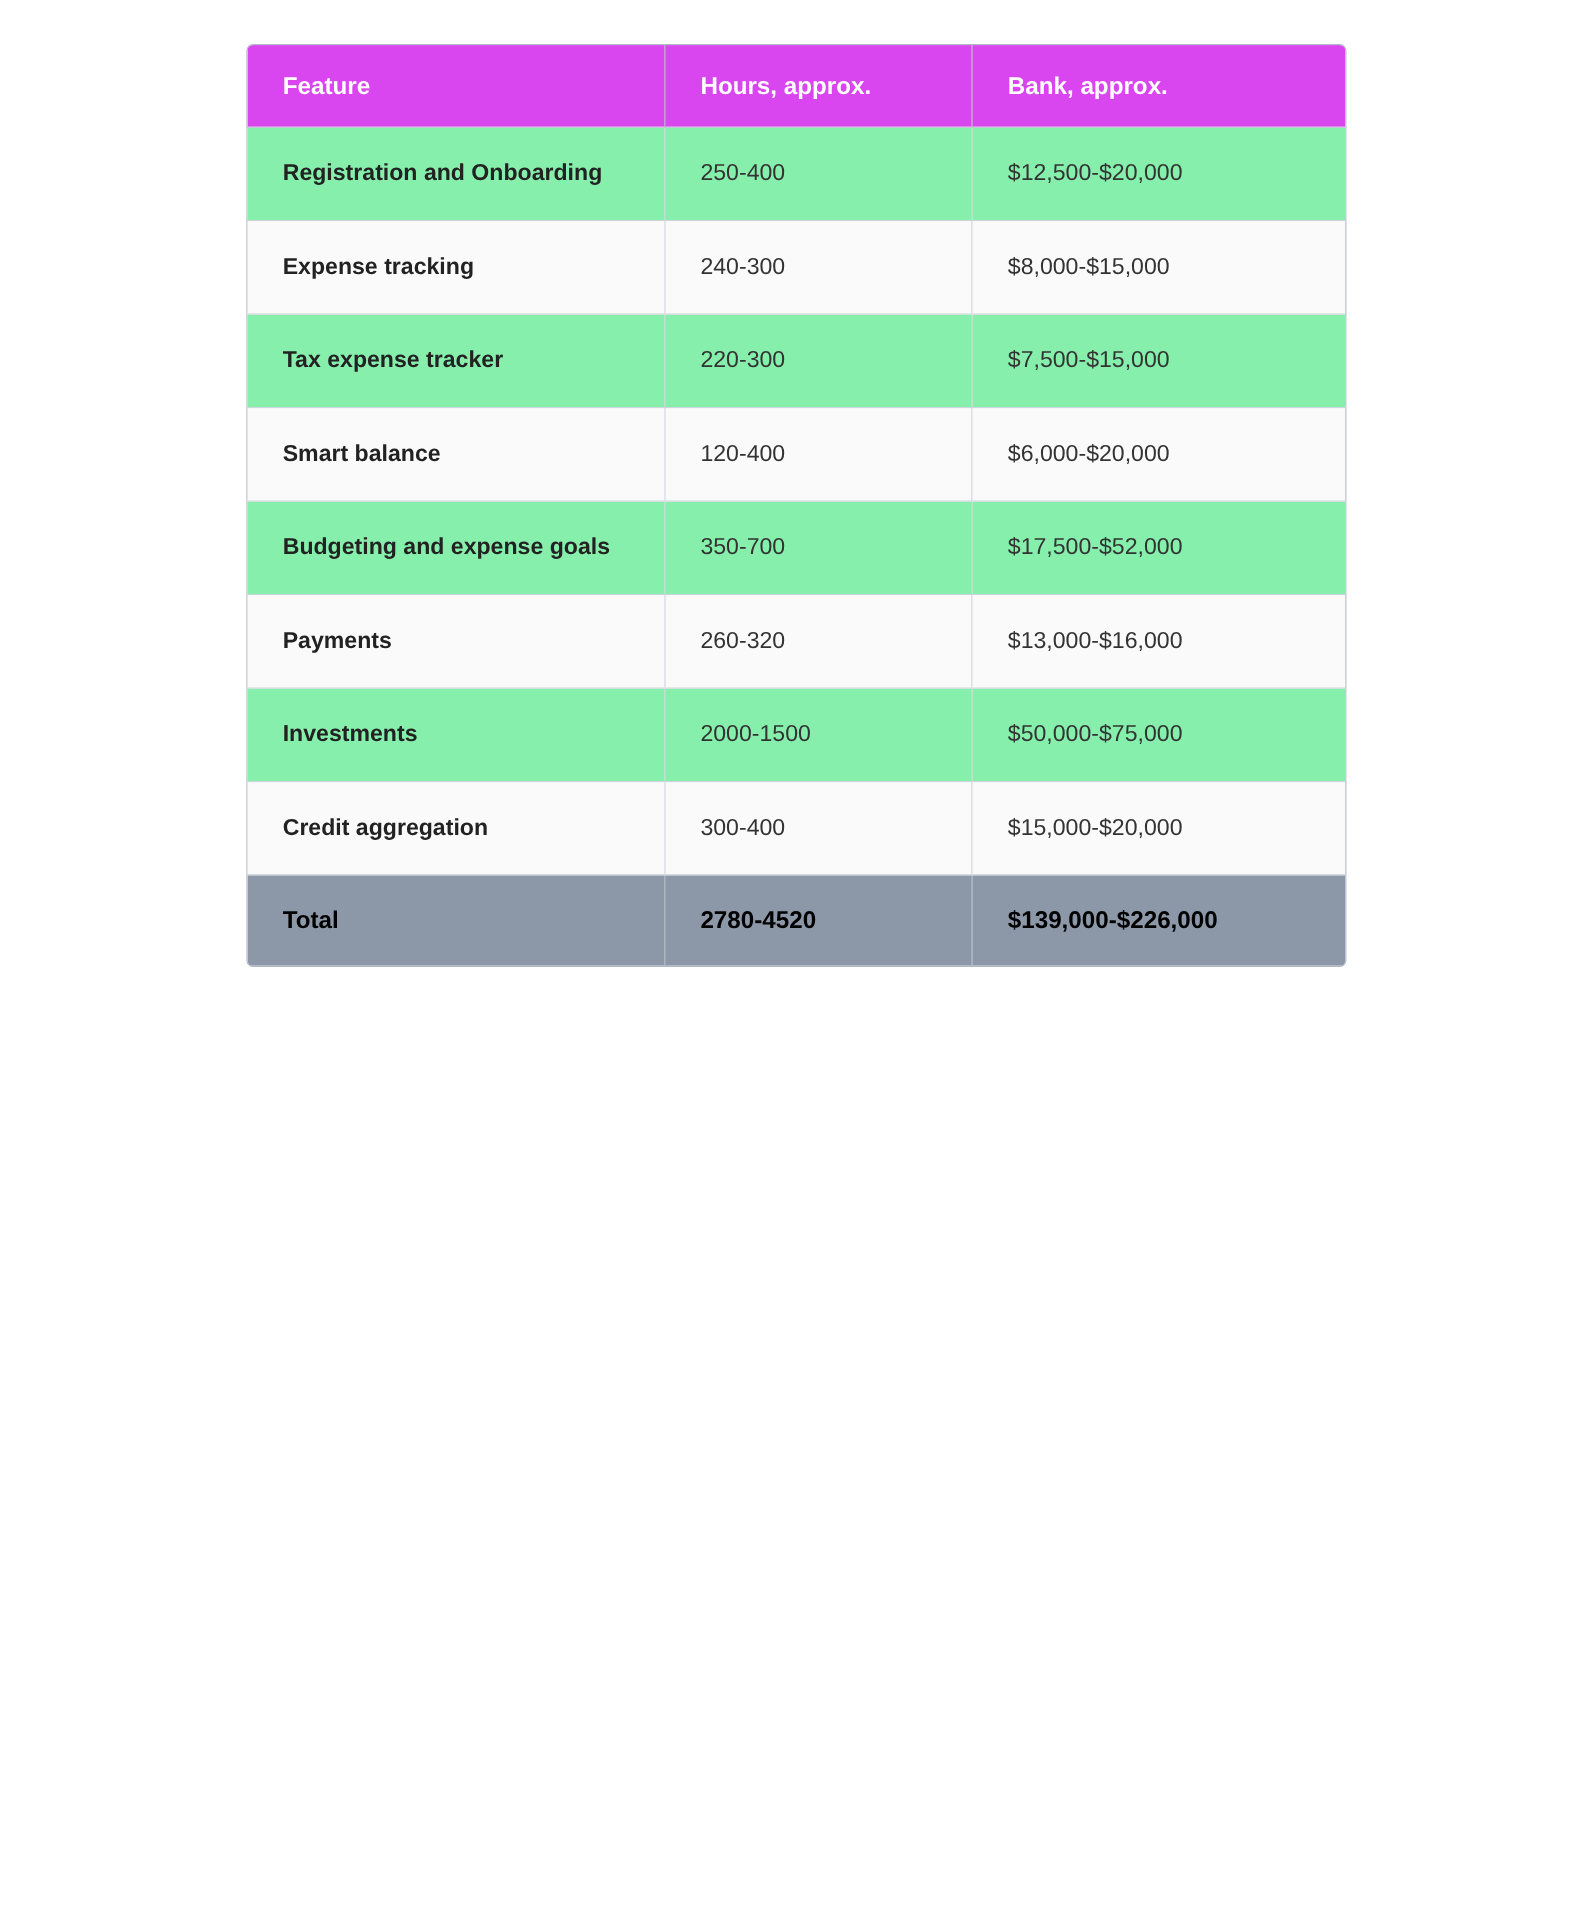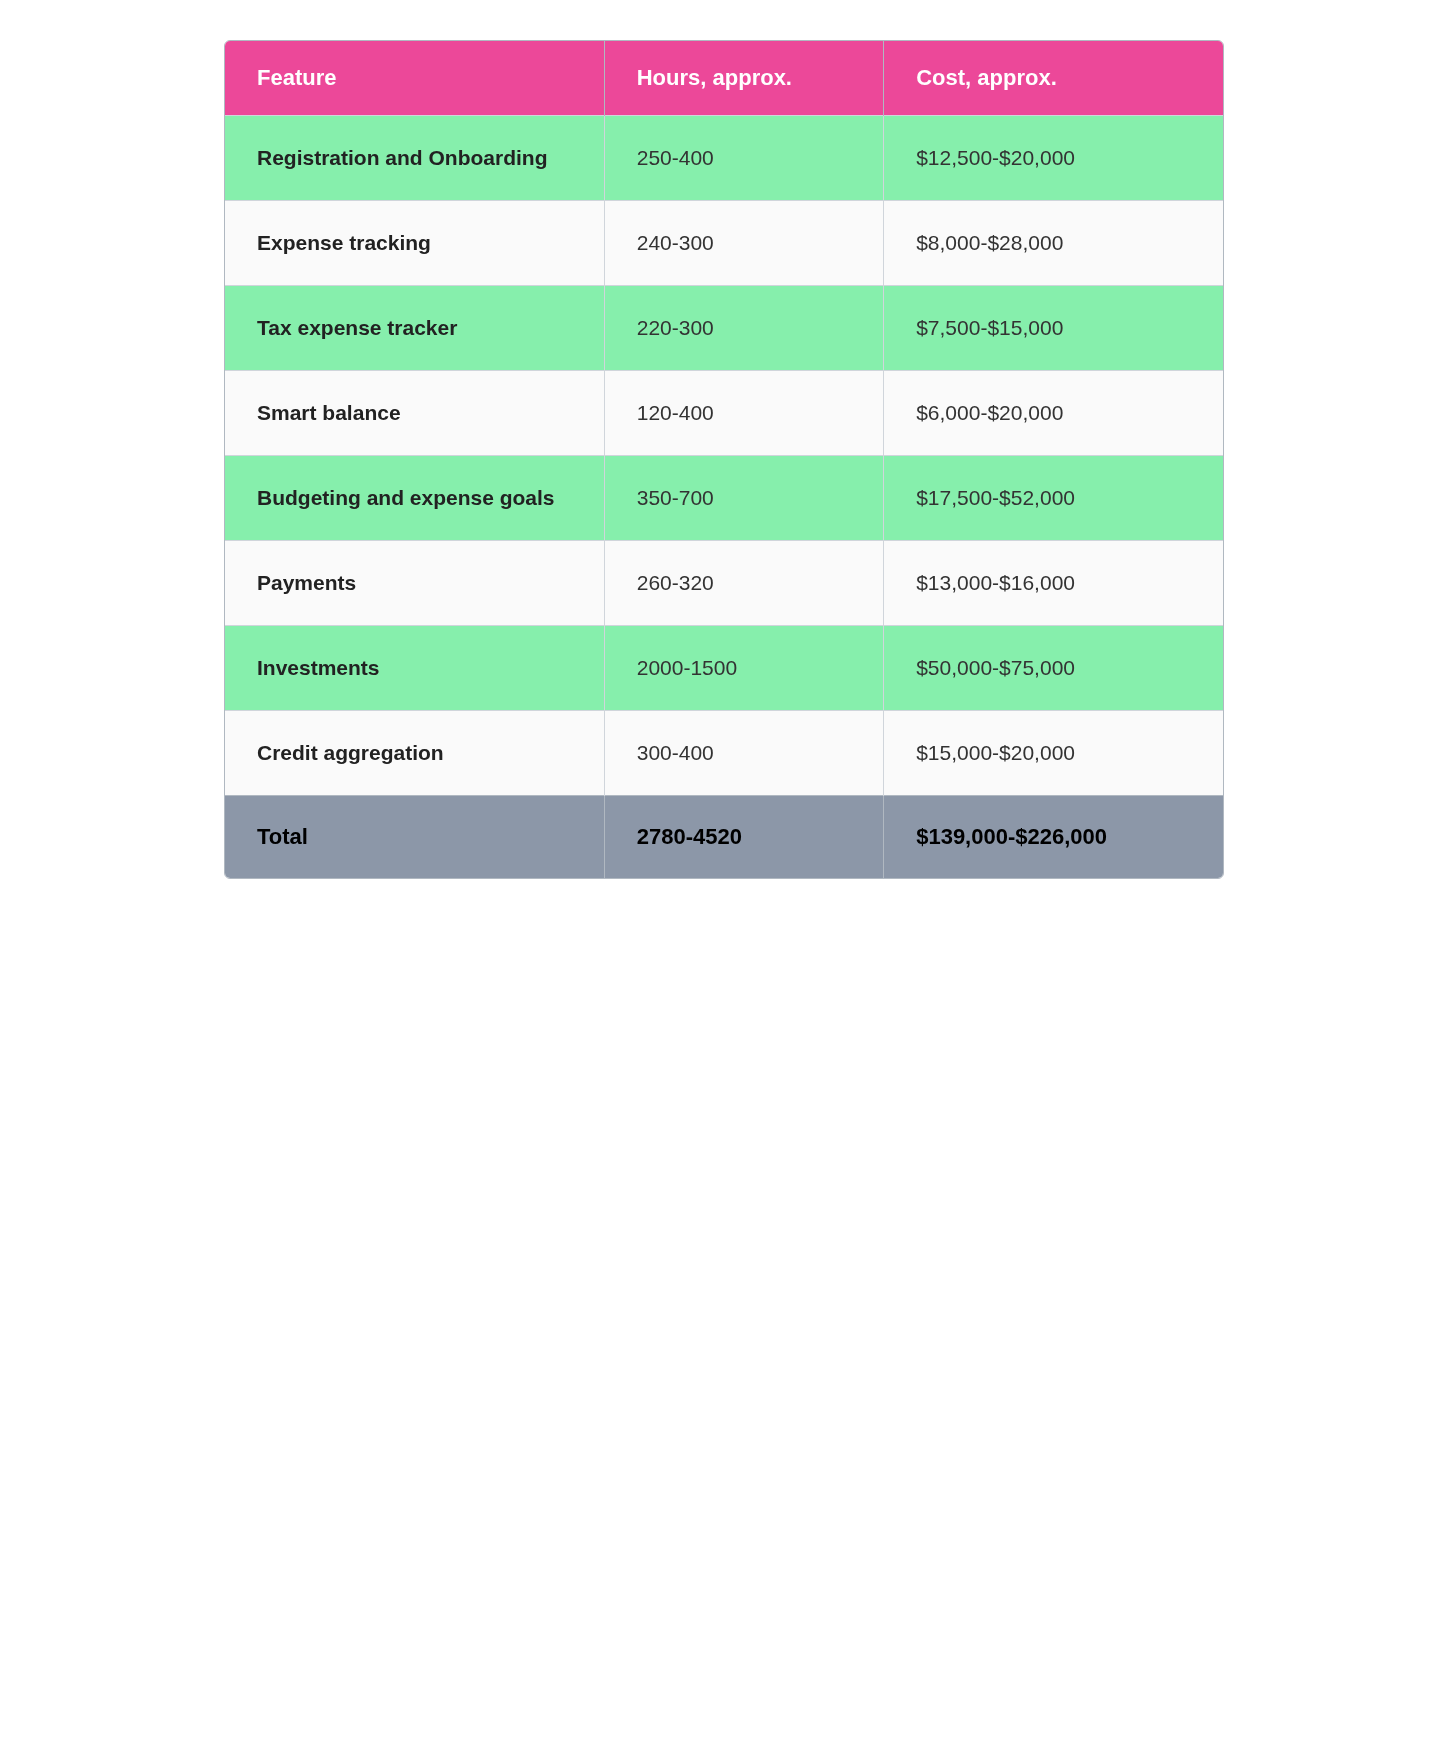--- a/index.html
+++ b/index.html
@@ -26,21 +26,21 @@
       border-radius: 6px;
       overflow: hidden;
     }
 
     table {
       width: 100%;
       border-collapse: collapse;
     }
 
     thead tr {
-      background-color: #ec4899;
+      background-color: #d946ef;
     }
 
     thead th {
       color: #ffffff;
       font-weight: 700;
       font-size: 22px;
       padding: 24px 32px;
       text-align: left;
       border-right: 1.5px solid #b0b8c1;
     }
@@ -106,33 +106,33 @@
   </style>
 </head>
 <body>
 
 <div class="table-wrapper">
   <table>
     <thead>
       <tr>
         <th class="col-feature">Feature</th>
         <th class="col-hours">Hours, approx.</th>
-        <th class="col-cost">Cost, approx.</th>
+        <th class="col-cost">Bank, approx.</th>
       </tr>
     </thead>
     <tbody id="table-body">
     <tr>
           <td>Registration and Onboarding</td>
           <td>250-400</td>
           <td>$12,500-$20,000</td>
         </tr>
         <tr>
           <td>Expense tracking</td>
           <td>240-300</td>
-          <td>$8,000-$28,000</td>
+          <td>$8,000-$15,000</td>
         </tr>
         <tr>
           <td>Tax expense tracker</td>
           <td>220-300</td>
           <td>$7,500-$15,000</td>
         </tr>
         <tr>
           <td>Smart balance</td>
           <td>120-400</td>
           <td>$6,000-$20,000</td>

